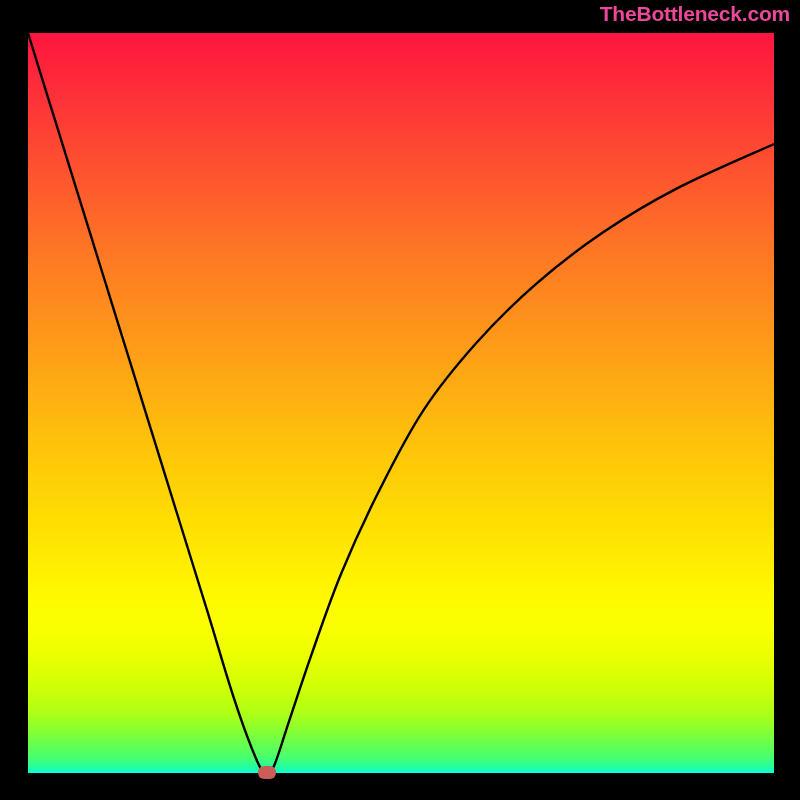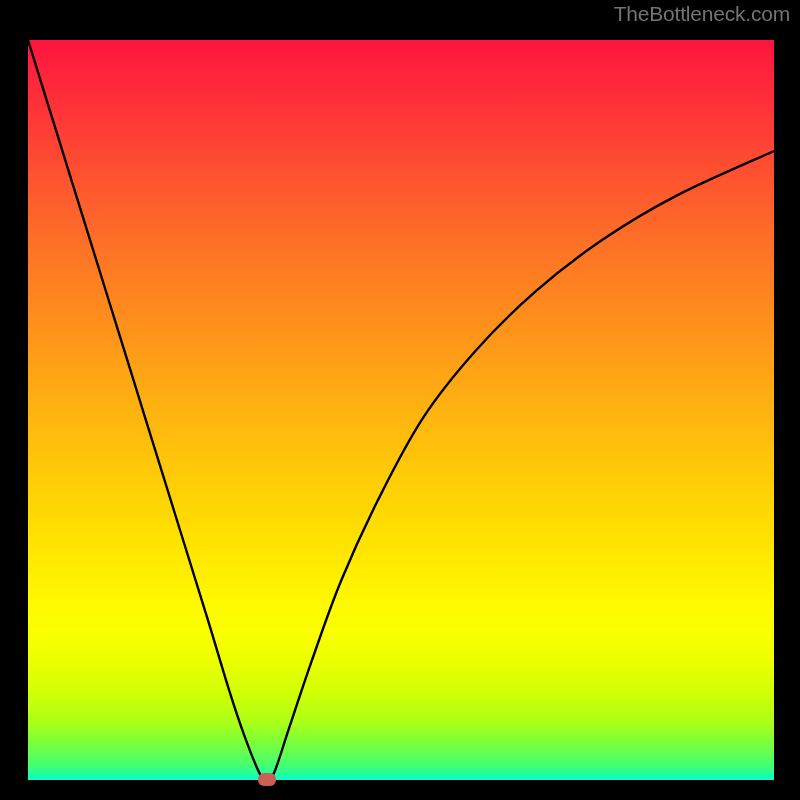--- a/index.html
+++ b/index.html
@@ -6,26 +6,27 @@
     margin: 0;
     padding: 0;
     width: 800px;
     height: 800px;
     display: flex;
     flex-direction: column;
     font-family: Arial, Helvetica, sans-serif;
     background: #000;
   }
   .watermark {
-    color: #737373;
+    color: #ec4899;
     font-size: 21px;
     text-align: right;
-    padding: 2px 10px 12px 0;
+    padding: 2px 10px 5px 0;
     height: 26px;
     letter-spacing: -0.2px;
+    font-weight: bold;
   }
   .frame {
     width: 800px;
     height: 774px;
     background: #000;
     position: relative;
   }
   .plot-area {
     position: absolute;
     left: 28px;

